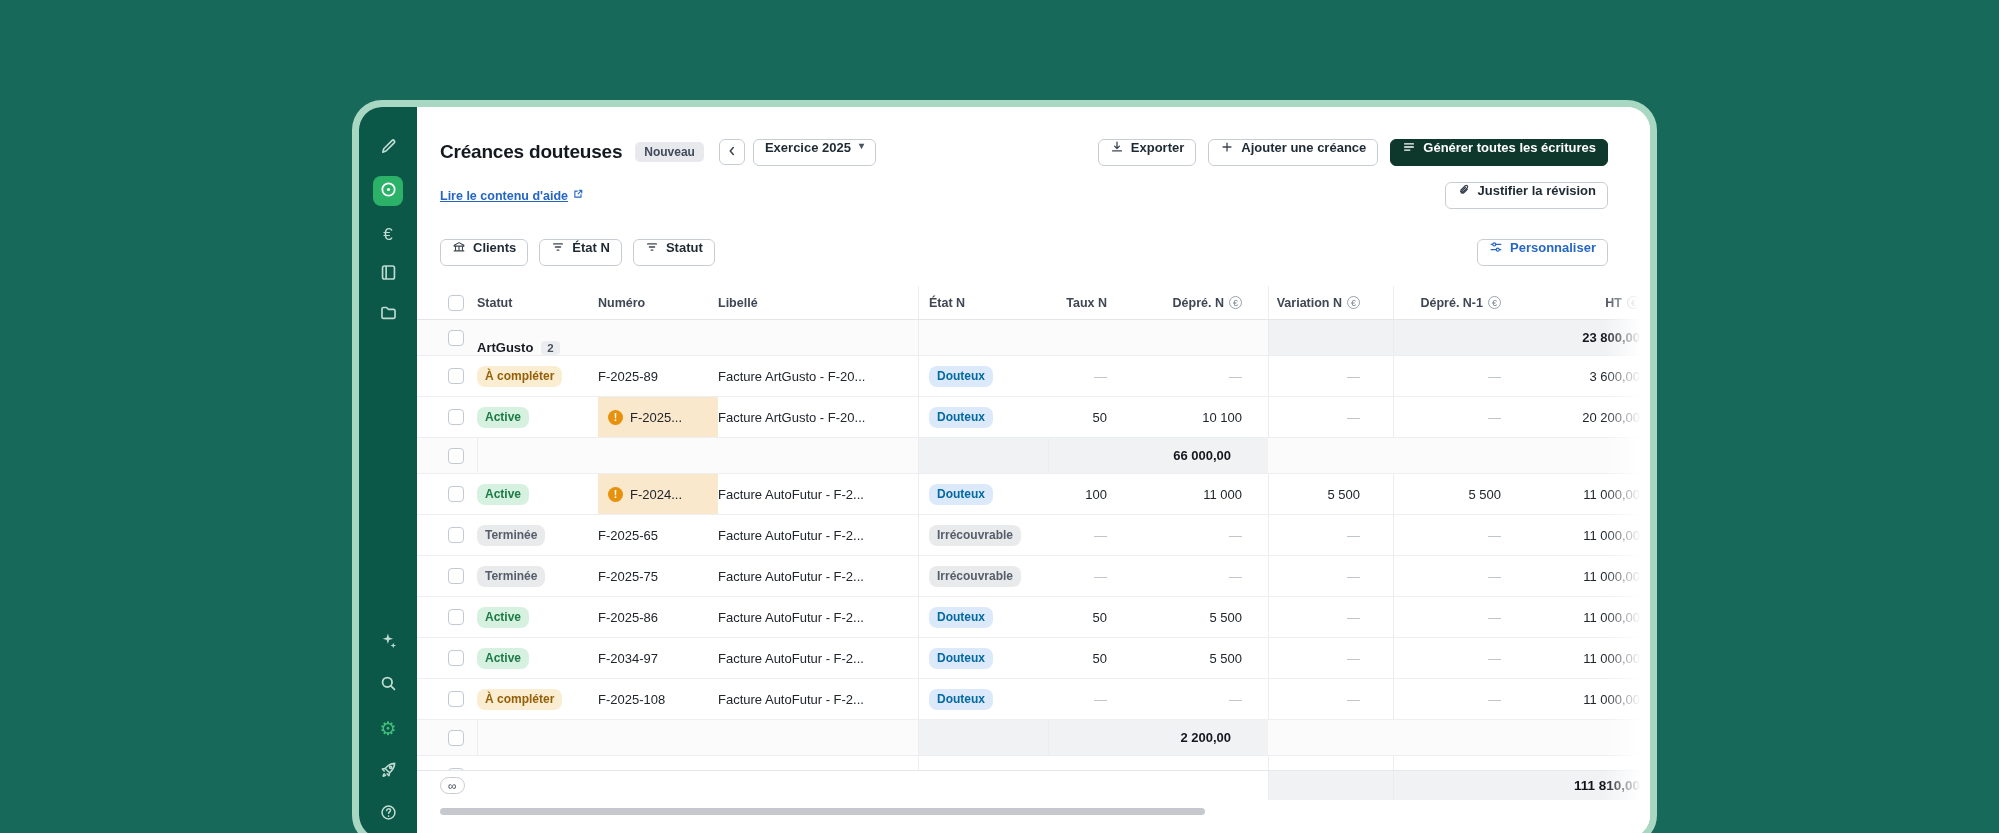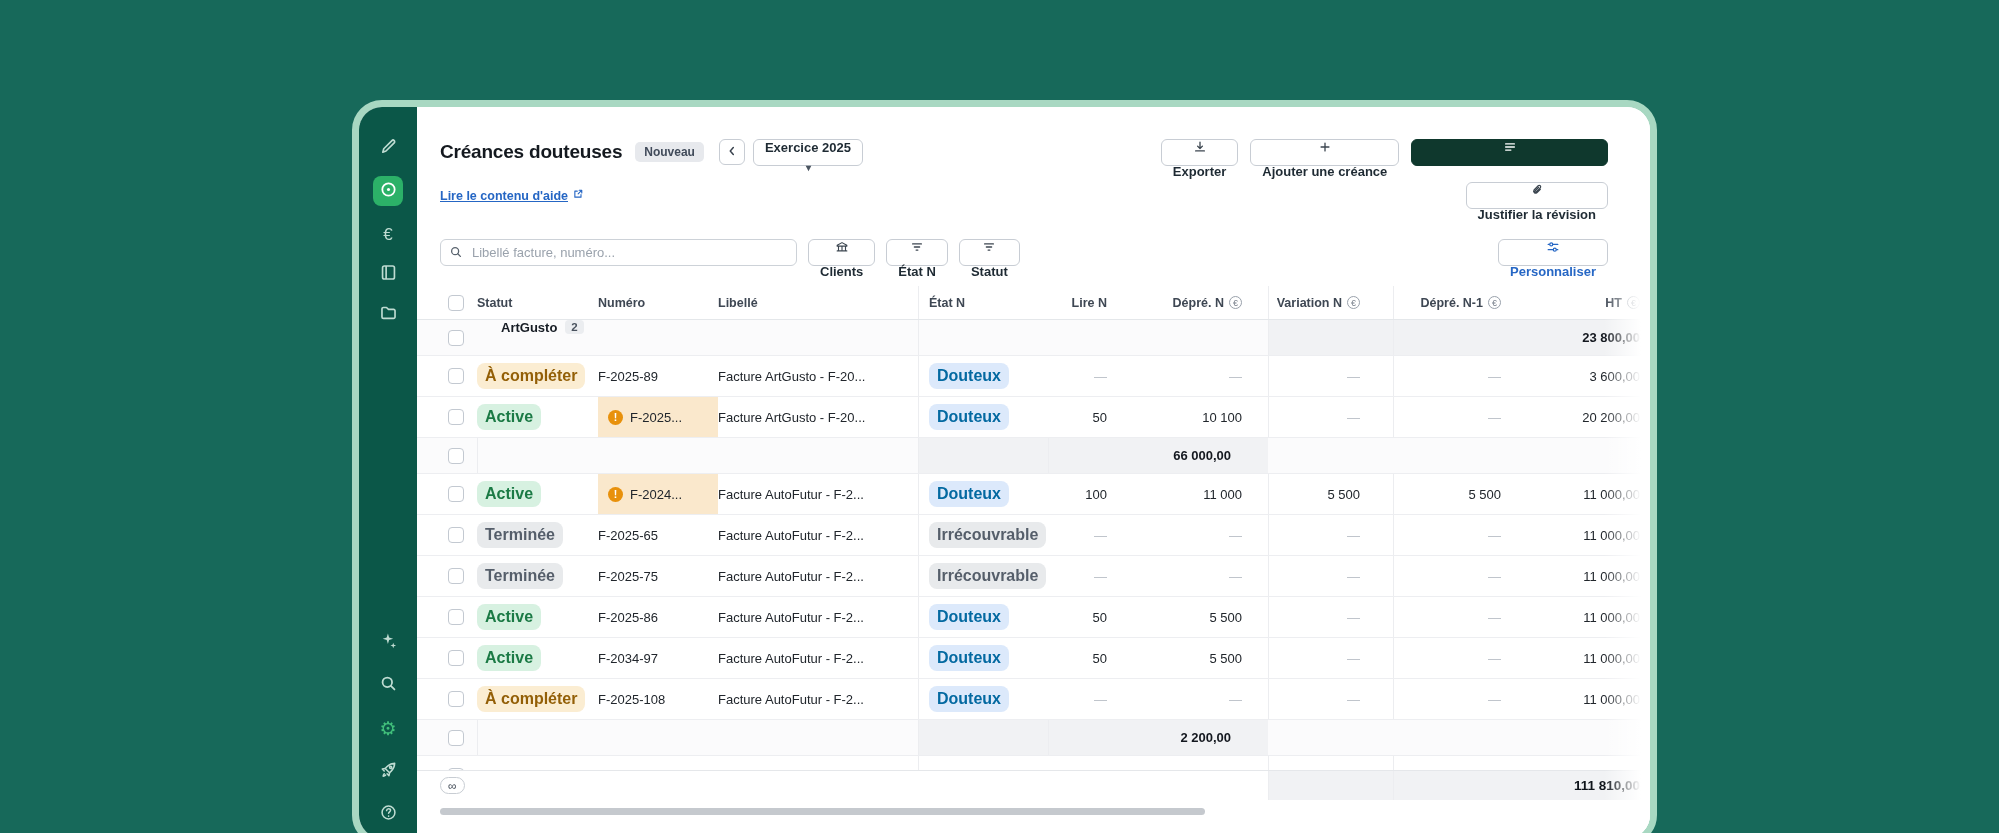--- a/index.html
+++ b/index.html
@@ -21,21 +21,21 @@
   .side-item.green{ color:#41C07B; }
   .side-item .glyph{ font-size:17px; line-height:1; }
 
   
   .main{ flex:1; position:relative; background:#fff; overflow:hidden; }
 
   .title-row{ margin:28px 42px 0 23px; height:34px; display:flex; align-items:center; }
   h1{ font-size:19px; font-weight:700; color:#14191F; letter-spacing:-0.2px; }
   .new-badge{ margin-left:13px; background:#E7E9ED; color:#414B5A; font-size:12px; font-weight:600; padding:3px 9px; border-radius:5px; }
   .icon-btn{ margin-left:15px; width:26px; height:26px; border:1px solid #C8CDD4; border-radius:6px; background:#fff; display:flex; align-items:center; justify-content:center; color:#39424D; cursor:pointer; flex:none; }
-  .btn{ display:inline-flex; gap:7px; height:27px; padding:0 11px; border:1px solid #C8CDD4; border-radius:6px; background:#fff; font-family:"Liberation Sans",sans-serif; font-size:13px; font-weight:600; color:#1E2A33; cursor:pointer; white-space:nowrap;flex-direction:column; }
+  .btn{ display:inline-flex; gap:7px; height:27px; padding:0 11px; border:1px solid #C8CDD4; border-radius:6px; background:#fff; font-family:"Liberation Sans",sans-serif; font-size:13px; font-weight:600; color:#1E2A33; cursor:pointer; white-space:nowrap; }
   .btn .caret{ font-size:10px; color:#4A545F; margin-left:1px; }
   .btn.dark{ background:#0F382D; border-color:#0F382D; color:#fff; }
   .btn.blue{ color:#2667C5; }
   .btn.blue svg{ color:#2667C5; }
   .btn svg{ color:#3C4650; flex:none; }
   .btn.dark svg{ color:#fff; }
   .spacer{ flex:1; }
   .gap8{ margin-left:8px; } .gap12{ margin-left:12px; }
 
   .desc-row{ margin:13px 42px 0 23px; display:flex; align-items:center; justify-content:space-between; }
@@ -56,27 +56,27 @@
   .group{ height:36px; background:#FBFBFC; }
   .cell{ display:flex; align-items:center; overflow:hidden; white-space:nowrap; min-width:0; }
   .cell.check{ padding-left:8px; }
   .cell.num{ justify-content:flex-end; padding-right:26px; }
   .cell.variation.num, .thead .cell.variation{ padding-right:33px; }
   .cell.ht.num, .thead .cell.ht{ padding-right:37px; }
   .cell.etat{ border-left:1px solid #ECEDF0; padding-left:10px; }
   .cell.variation{ border-left:1px solid #ECEDF0; }
   .cell.depre1{ border-left:1px solid #ECEDF0; }
   .gcell{ background:#F1F2F4; }
-  .gname{ display:flex; align-items:flex-start;margin-left:24px; }
+  .gname{ display:flex; align-items:flex-end; }
   .gn{ font-weight:700; font-size:13px; color:#161C24; }
   .count{ margin-left:8px; background:#EBEDF0; color:#49525E; font-size:11.5px; font-weight:600; padding:1px 6px; border-radius:4px; }
   .gtot{ font-weight:700; color:#14181F; font-size:13px; }
   .dash{ color:#B8BEC6; }
   .checkbox{ width:16px; height:16px; border:1.5px solid #C3C9D1; border-radius:4px; background:#fff; display:inline-block; cursor:pointer; flex:none; }
-  .badge{ font-size:16px; font-weight:600; padding:3px 8px; border-radius:8px; line-height:1.25; }
+  .badge{ font-size:12px; font-weight:600; padding:3px 8px; border-radius:8px; line-height:1.25; }
   .b-orange{ background:#FBEDD2; color:#935F07; }
   .b-green{ background:#D7F1E1; color:#1B7A45; }
   .b-gray{ background:#E8EAEC; color:#555E6A; }
   .b-blue{ background:#DCE9FB; color:#0369a1; }
   .cell.numero.p0{ padding:0; }
   .warncell{ background:#FAE8CC; height:100%; width:100%; display:flex; align-items:center; gap:7px; padding:0 10px; }
   .warn-i{ width:15px; height:15px; border-radius:50%; background:#E8910C; color:#fff; font-size:10.5px; font-weight:700; display:flex; align-items:center; justify-content:center; flex:none; }
   .euro-c{ width:13px; height:13px; border-radius:50%; border:1px solid #99A1AB; color:#7A828D; font-size:9px; display:inline-flex; align-items:center; justify-content:center; margin-left:5px; flex:none; font-weight:400; }
   .thead .cell.num span.lbl{ overflow:hidden; }
 
@@ -217,27 +217,20 @@
         </p>
         <button class="btn">
           <span><svg width="14" height="14" viewBox="0 0 16 16" fill="none" stroke="currentColor" stroke-width="1.4" stroke-linecap="round" stroke-linejoin="round">
                 <path d="M11.8 7.2l-4 4a2.3 2.3 0 0 1-3.2-3.2l4.8-4.8a1.6 1.6 0 0 1 2.3 2.3L7 10.2a.8.8 0 0 1-1.2-1.2l4-4"></path>
               </svg></span>
           <span>Justifier la révision</span>
         </button>
       </div>
 
       <div class="toolbar">
-        <div class="search">
-          <span><svg width="14" height="14" viewBox="0 0 16 16" fill="none" stroke="currentColor" stroke-width="1.5" stroke-linecap="round">
-                <circle cx="7" cy="7" r="4"></circle>
-                <path d="M10 10l3 3"></path>
-              </svg></span>
-          <input type="text" placeholder="Libellé facture, numéro..." style="">
-        </div>
         <button class="btn">
           <span><svg width="14" height="14" viewBox="0 0 16 16" fill="none" stroke="currentColor" stroke-width="1.3" stroke-linecap="round" stroke-linejoin="round">
                 <path d="M2.5 6L8 3l5.5 3v1h-11zM4 7.5v3.5M8 7.5v3.5M12 7.5v3.5M2.5 12.5h11"></path>
               </svg></span>
           <span>Clients</span>
         </button>
         <button class="btn">
           <span><svg width="14" height="14" viewBox="0 0 16 16" fill="none" stroke="currentColor" stroke-width="1.5" stroke-linecap="round">
                 <path d="M3 4.5h10M5 8h6M7 11.5h2"></path>
               </svg></span>
@@ -263,21 +256,21 @@
       <div class="table">
         <div class="trow thead">
           <div class="cell check">
               <span class="checkbox"></span>
             </div>
           <div class="cell statut">Statut</div>
           <div class="cell numero">Numéro</div>
           <div class="cell libelle">Libellé</div>
           <div class="cell etat">État N</div>
           <div class="cell taux num">
-              <span class="lbl">Lire N</span>
+              <span class="lbl">Taux N</span>
             </div>
           <div class="cell depre num">
               <span class="lbl">Dépré. N</span>
               <span class="euro-c">€</span>
             </div>
           <div class="cell variation num">
               <span class="lbl">Variation N</span>
               <span class="euro-c">€</span>
             </div>
           <div class="cell depre1 num">

